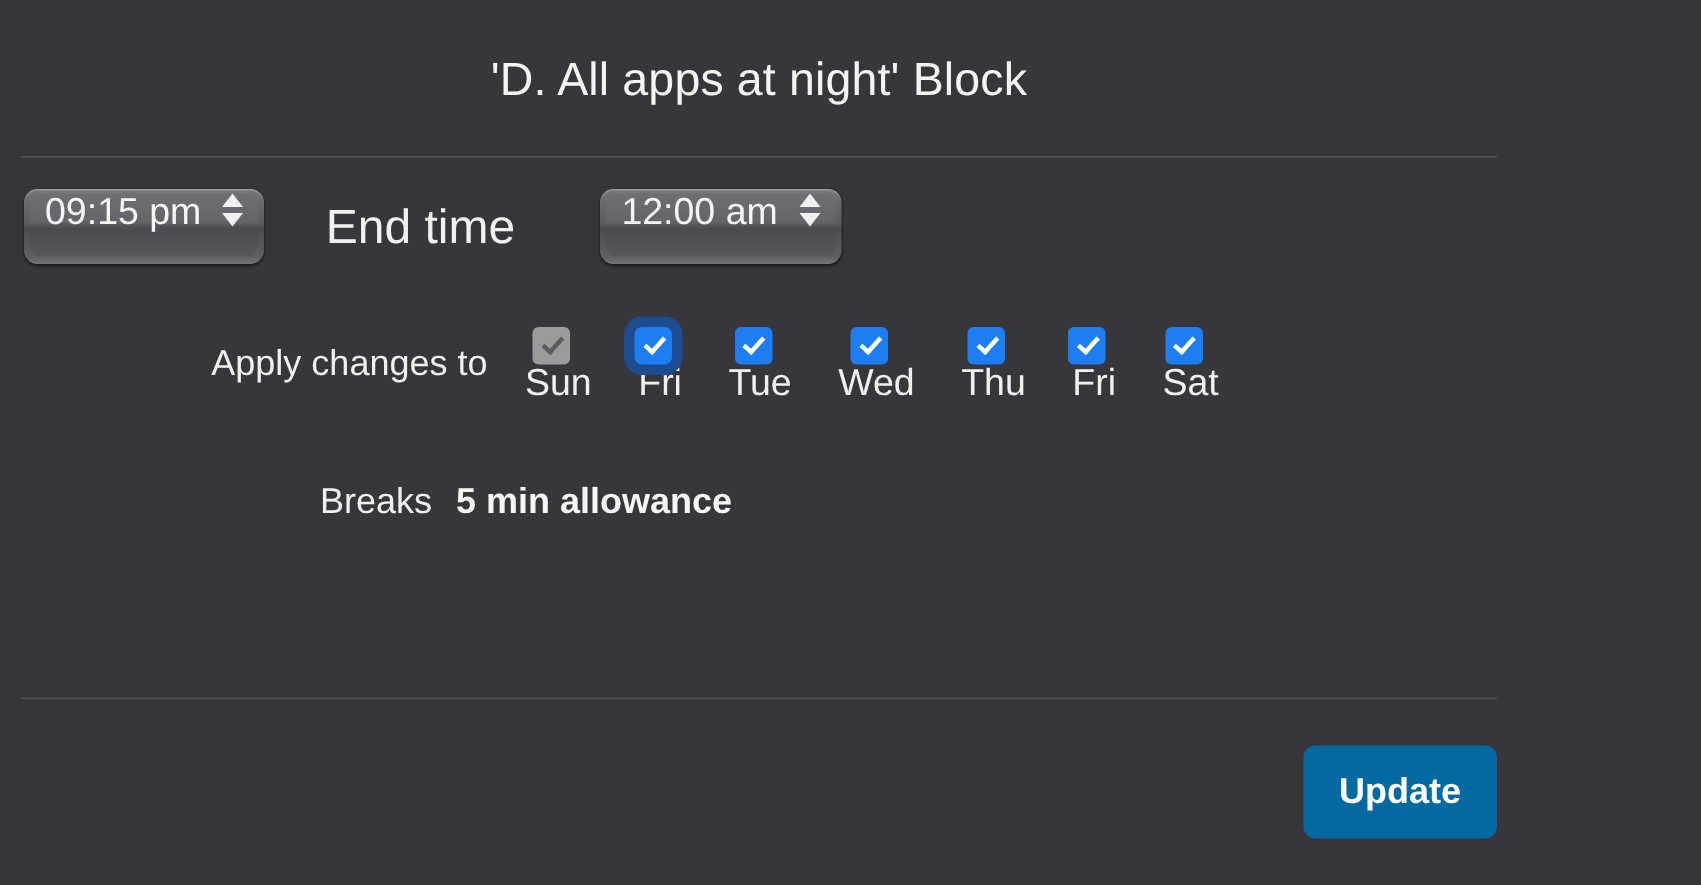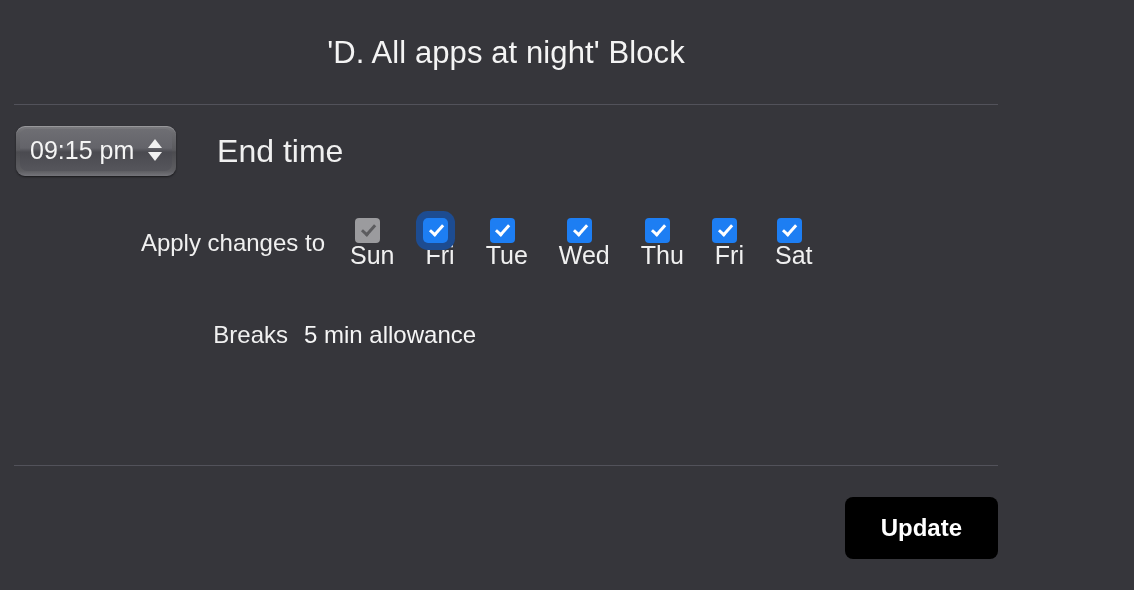--- a/index.html
+++ b/index.html
@@ -89,21 +89,21 @@
     align-items: center;
     height: 50px;
     padding: 3px 4px 5px 4px;
     border-radius: 9px;
     background: linear-gradient(to bottom, #7c7c80 0%, #6c6c70 14%, #5a5a5e 48%, #4c4c50 52%, #5e5e62 90%, #74747a 100%);
     box-shadow: 0 1px 2px rgba(0,0,0,0.55), inset 0 1px 0 rgba(255,255,255,0.22);
     box-sizing: border-box;
   }
   .time-spinner-inner {
     display: flex;
-    align-items: center;
+    align-items: flex-start;
     height: 42px;
     border-radius: 7px;
     background: linear-gradient(to bottom, #6e6e73 0%, #64646a 45%, #4a4a50 55%, #56565c 100%);
     padding: 0 6px 0 10px;
     box-sizing: border-box;
   }
   .time-value {
     font-size: 25px;
     color: #f5f5f5;
     line-height: 1;
@@ -189,21 +189,21 @@
   .day-label {
     font-size: 25px;
     color: #f0f0f0;
     margin-left: 9px;
     line-height: 1;
     white-space: nowrap;
   }
 
   .breaks-value {
     font-size: 24px;
-    font-weight: normal;
+    font-weight: bold;
     color: #f5f5f5;
     line-height: 1;
   }
 
   
   .dialog-footer {
     display: flex;
     align-items: center;
     justify-content: flex-end;
     height: 124px;
@@ -225,24 +225,24 @@
     box-sizing: border-box;
   }
   .btn-secondary {
     background: #44444a;
     color: #ffffff;
     height: 62px;
     padding: 0 30px;
     margin-right: 27px;
   }
   .btn-primary {
-    background: #000000;
+    background: #0369a1;
     color: #ffffff;
     height: 62px;
-    padding: 0 36px;
+    padding: 0 24px;
   }
 </style>
 </head>
 <body>
 
 <div class="dialog">
 
   <div class="dialog-header">
     <div class="dialog-title">'D. All apps at night' Block</div>
   </div>
@@ -260,20 +260,31 @@
             <span class="spin-arrows">
               <span class="spin-arrow spin-up"></span>
               <span class="spin-arrow spin-down"></span>
             </span>
           </div>
         </div>
       </div>
 
       <div class="spacer-end-label">End time</div>
 
+      <div class="field-control">
+        <div class="time-spinner">
+          <div class="time-spinner-inner">
+            <span class="time-value">12:00 am</span>
+            <span class="spin-arrows">
+              <span class="spin-arrow spin-up"></span>
+              <span class="spin-arrow spin-down"></span>
+            </span>
+          </div>
+        </div>
+      </div>
     </div>
 
     <div class="form-row row-days">
       <div class="field-label">Apply changes to</div>
       <div class="field-control">
         <div class="days-group" id="days-group">
             <div class="day-item">
               <span class="checkbox disabled">
                 <span class="tick"></span>
               </span>

